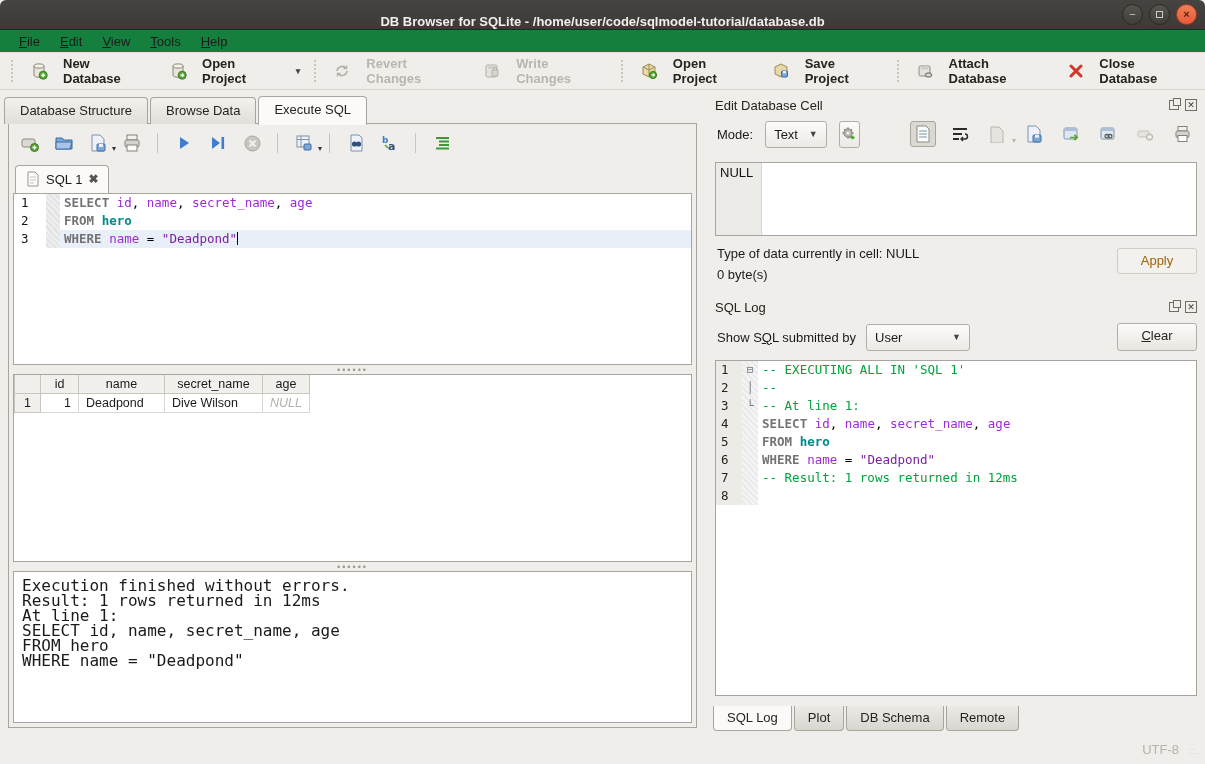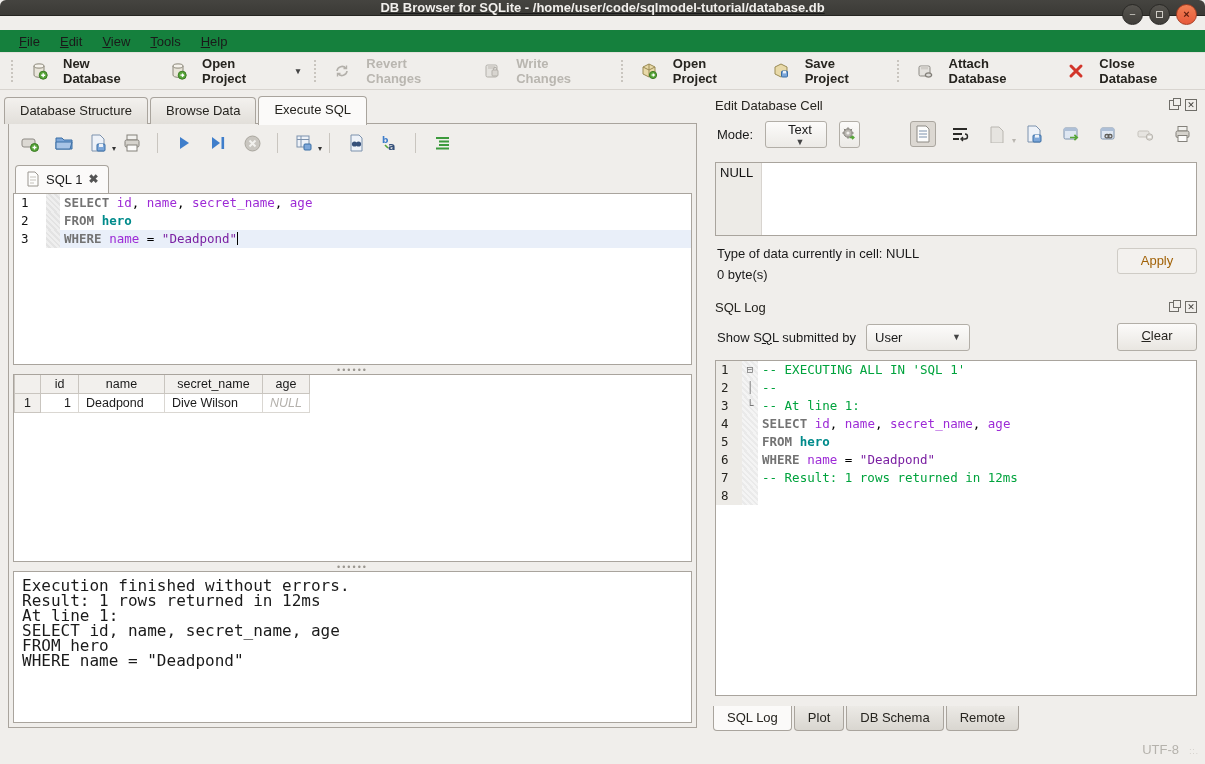--- a/index.html
+++ b/index.html
@@ -1,23 +1,23 @@
 <!DOCTYPE html>
 <html><head>
 <meta charset="utf-8">
 <style>
   * { margin:0; padding:0; box-sizing:border-box; }
   html,body { width:1205px; height:764px; }
   body { font-family:"Liberation Sans", sans-serif; font-size:13px; color:#1a1a1a; background:#f0eeeb; overflow:hidden; }
   .window { position:relative; width:1205px; height:764px; background:#f0eeeb; }
 
   
-  .titlebar { position:absolute; left:0; top:0; right:0; height:16px;
+  .titlebar { position:absolute; left:0; top:0; right:0; height:30px;
     background:linear-gradient(#454440,#3b3a36); border-bottom:1px solid #262521;
-    display:flex; align-items:center; justify-content:center; border-radius:6px 6px 0 0;text-decoration:underline; }
+    display:flex; align-items:flex-end; justify-content:center; border-radius:6px 6px 0 0; }
   .titlebar .title { color:#f1efec; font-weight:bold; font-size:13px; }
   .winbtns { position:absolute; right:8px; top:4px; display:flex; gap:6px; }
   .winbtn { width:21px; height:21px; border-radius:50%; background:linear-gradient(#56544f,#403e3a);
     border:1px solid #2a2926; color:#cfccc6; font-size:11px; line-height:19px; text-align:center; }
   .winbtn.close { background:linear-gradient(#f08054,#e8593a); border-color:#a53d22; color:#5d1c0d; font-weight:bold; }
   .winbtn .sq { display:inline-block; width:7px; height:7px; border:1.5px solid #cfccc6; margin-top:5px; }
 
   
   .menubar { position:absolute; left:0; top:30px; right:0; height:23px; background:#15803d;
     display:flex; align-items:center; padding-left:10px; gap:2px; border-bottom:1px solid #e4e1dc; }
@@ -89,21 +89,21 @@
   .dock-btns { display:flex; gap:6px; align-items:center; }
   .dock-float { width:10px; height:10px; border:1px solid #6f6d68; position:relative; }
   .dock-float::after { content:""; position:absolute; right:-3px; top:-3px; width:6px; height:6px; border:1px solid #6f6d68; background:#f0eeeb; }
   .dock-close { width:12px; height:12px; border:1px solid #6f6d68; font-size:9px; line-height:10px; text-align:center; color:#3f3d39; }
 
   .mode-row { height:36px; display:flex; align-items:center; padding:0 10px; gap:12px; }
   .combo { display:flex; align-items:center; background:linear-gradient(#fcfbfa,#eceae6); border:1px solid #b2aea7;
     border-radius:3px; height:27px; padding-left:8px; }
   .combo .val { flex:1; }
   .combo .arrow { padding:0 8px; font-size:9px; color:#444; }
-  .combo.mode { width:82px;flex-direction:column; }
+  .combo.mode { width:82px; }
   .combo.user { width:104px; }
   .btn-icon { width:29px; height:27px; border:1px solid #b2aea7; border-radius:3px; background:linear-gradient(#fcfbfa,#eceae6);
     display:flex; align-items:center; justify-content:center; }
   .cell-icons { display:flex; align-items:center; gap:11px; margin-left:38px; }
   .ci { width:26px; height:26px; display:flex; align-items:center; justify-content:center; position:relative; border:1px solid transparent; border-radius:3px; }
   .ci.pressed { background:#dcd8d2; border-color:#aaa69f; }
 
   .cell-editor { margin:10px 8px 0; height:74px; border:1px solid #a9a49d; background:#fff; display:flex; }
   .cell-gutter { width:46px; background:#edebe7; border-right:1px solid #d8d4cf; padding:2px 4px; color:#111; }
   .cell-area { flex:1; }

